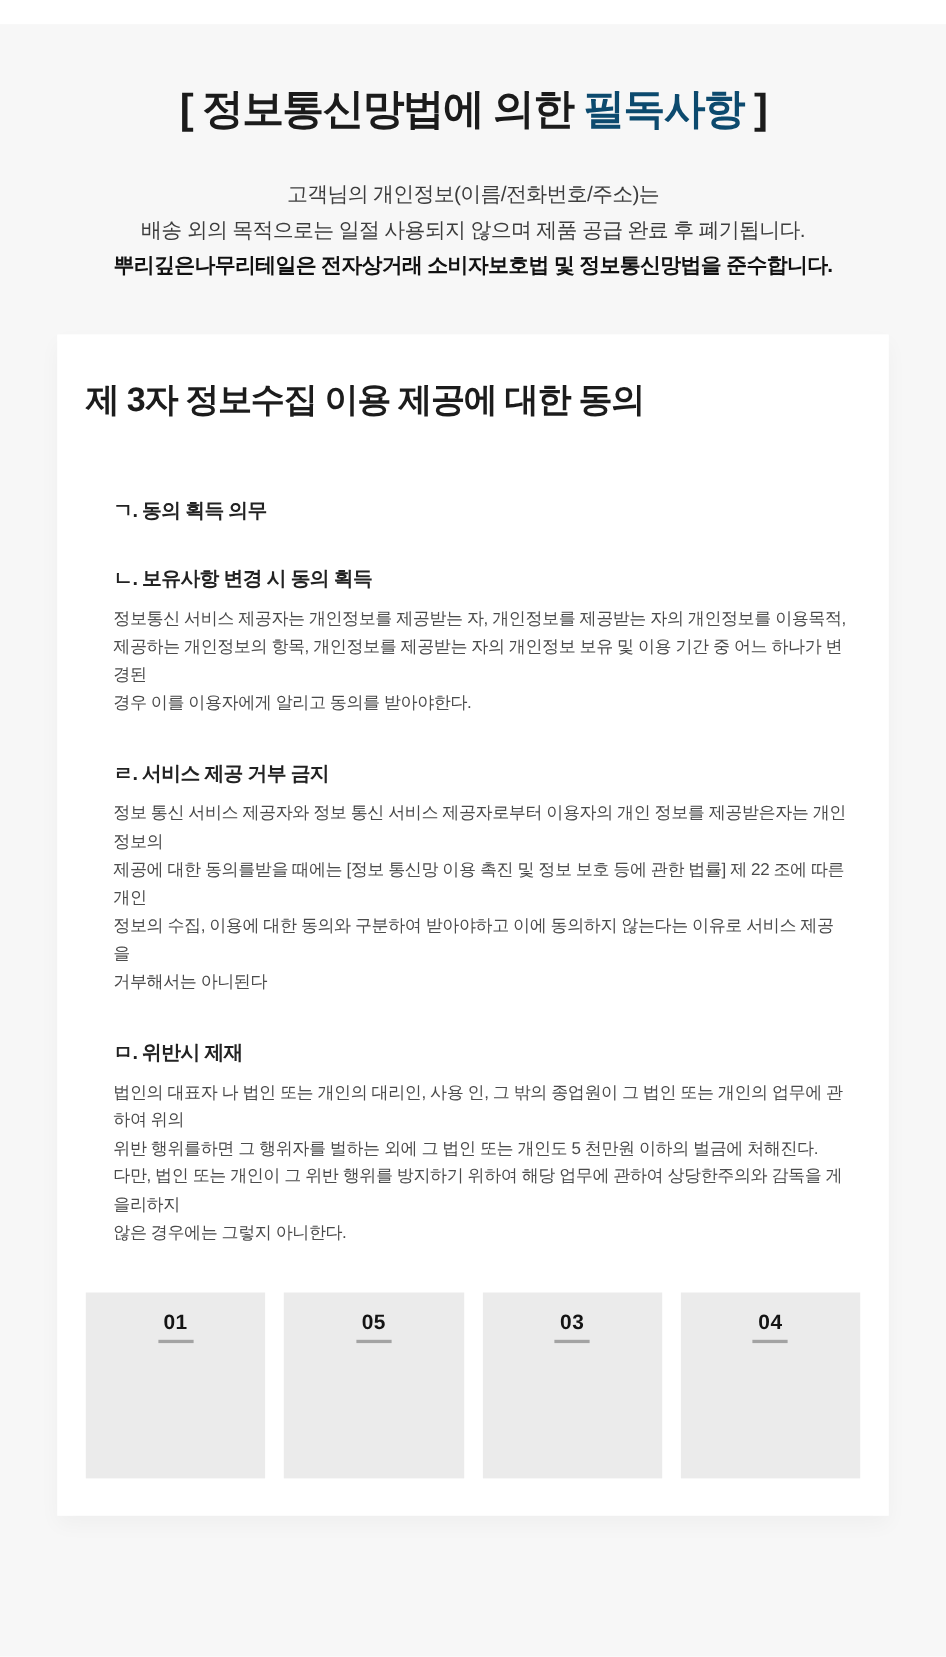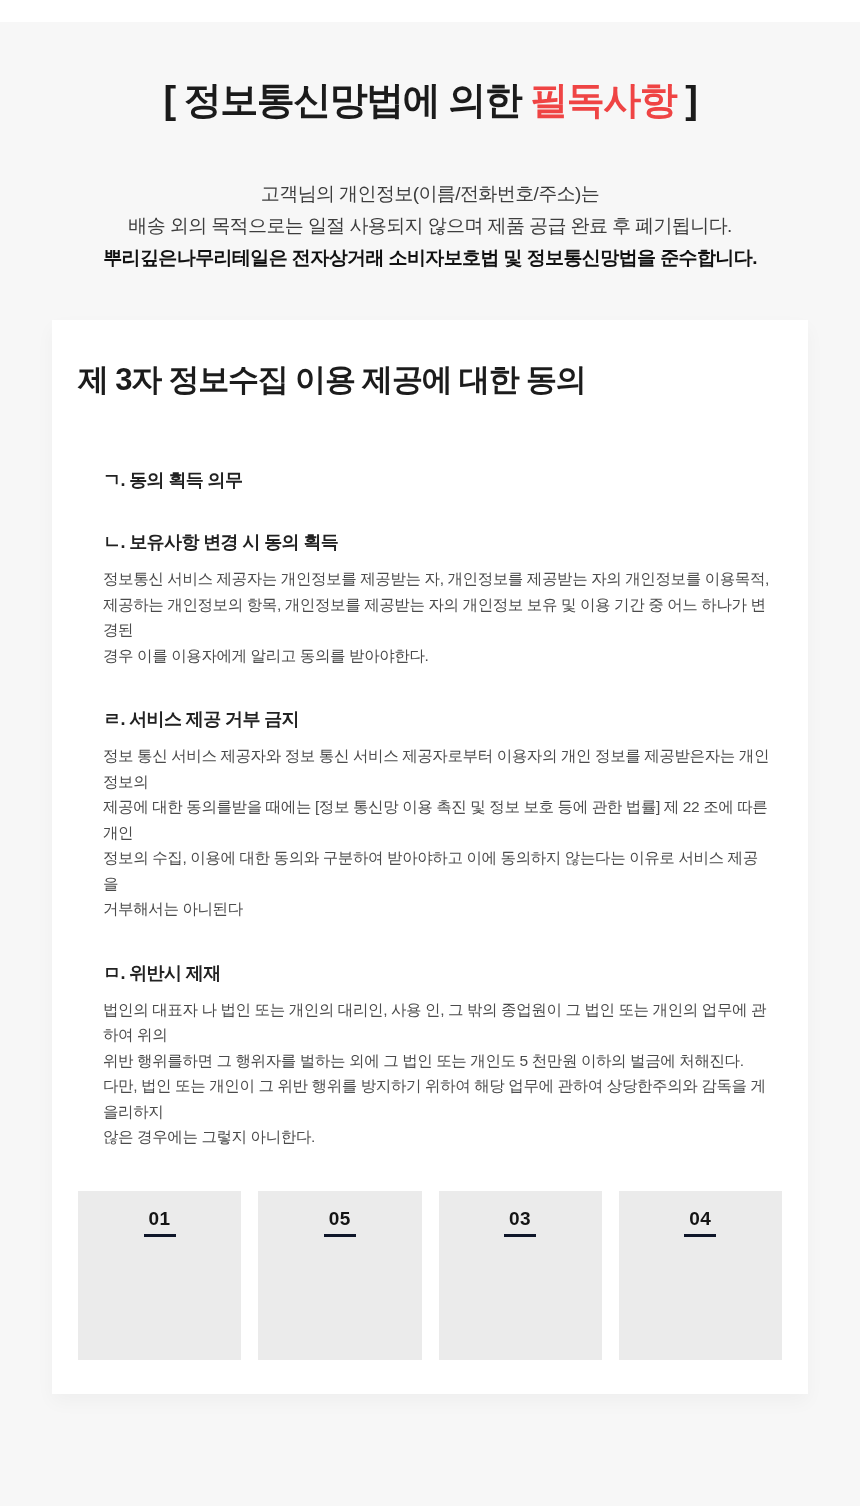--- a/index.html
+++ b/index.html
@@ -17,21 +17,21 @@
   .header { text-align: center; padding-top: 56px; }
   .page-title {
     font-size: 38px;
     font-weight: bold;
     line-height: 44px;
     color: #1b1b1b;
     letter-spacing: -1.5px;
   }
   .page-title .highlight { color: #4dd2ec; }
   .intro {
-    margin-top: 56px;
+    margin-top: 40px;
     font-size: 19px;
     line-height: 32px;
     color: #3d3d3d;
     letter-spacing: -0.6px;
   }
   .intro .intro-line { font-weight: normal; }
   .intro .intro-strong { font-weight: bold; color: #111; }
 
   
   .card {
@@ -77,36 +77,36 @@
     flex-direction: column;
     align-items: center;
     padding-top: 17px;
   }
   .item-number {
     font-size: 19px;
     font-weight: bold;
     color: #141414;
     letter-spacing: 0.5px;
     padding: 0 5px 4px;
-    border-bottom: 3px solid #0f172a;
+    border-bottom: 3px solid #a3a3a3;
   }
   .item-label-wrap {
     flex: 1;
     display: flex;
     align-items: center;
     justify-content: center;
   }
 </style>
 </head>
 <body>
 
 <div class="top-strip"></div>
 
 <div class="header">
-  <div class="page-title"><span>[ 정보통신망법에 의한 </span><span class="highlight" style="color: #ef4444;">필독사항</span><span> ]</span></div>
+  <div class="page-title"><span>[ 정보통신망법에 의한 </span><span class="highlight" style="color: #0c4a6e;">필독사항</span><span> ]</span></div>
   <div class="intro">
     <div class="intro-line">고객님의 개인정보(이름/전화번호/주소)는</div>
     <div class="intro-line">배송 외의 목적으로는 일절 사용되지 않으며 제품 공급 완료 후 폐기됩니다.</div>
     <div class="intro-strong">뿌리깊은나무리테일은 전자상거래 소비자보호법 및 정보통신망법을 준수합니다.</div>
   </div>
 </div>
 
 <div class="card">
   <div class="card-title">제 3자 정보수집 이용 제공에 대한 동의</div>
 

